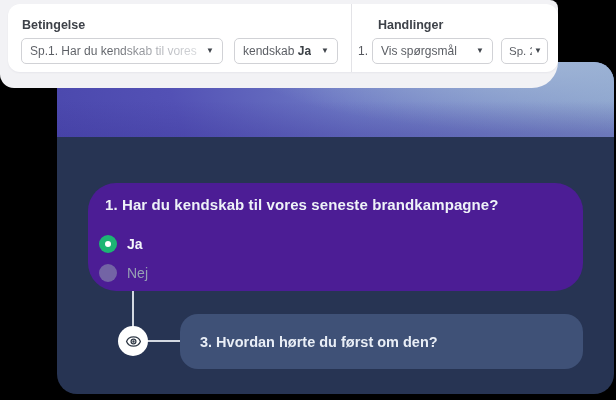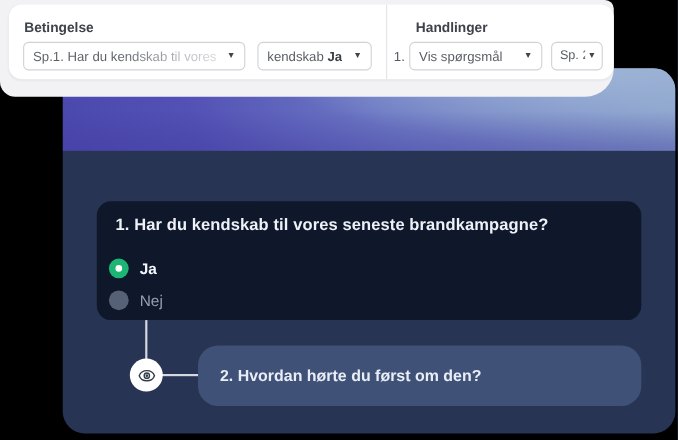--- a/index.html
+++ b/index.html
@@ -17,21 +17,21 @@
   }
   .survey-header{
     position:absolute;left:0;top:0;width:100%;height:75px;
     background:
       linear-gradient(to bottom, rgba(40,40,110,0) 52%, rgba(64,58,158,0.38) 96%),
       radial-gradient(95% 170% at 88% -5%, #9fb5d6 0%, rgba(159,181,214,0) 58%),
       linear-gradient(252deg, #8aa3cc 0%, #6d79c4 48%, #5351b5 78%, #4b48ad 100%);
   }
   .question-card{
     position:absolute;left:31px;top:121px;width:495px;height:108px;
-    background:#0f172a;border-radius:13px;
+    background:#4c1d95;border-radius:28px;
   }
   .q-title{
     position:absolute;left:17px;top:13px;right:14px;
     font-size:15px;font-weight:700;color:#eef2f8;letter-spacing:.1px;
   }
   .option-row{
     position:absolute;left:11px;display:flex;align-items:center;gap:10px;
     cursor:default;
   }
   .option-row.ja{top:52px;}
@@ -125,21 +125,21 @@
 
   <div class="eye-circle">
     <svg width="17" height="17" viewBox="0 0 24 24" fill="none" stroke="#333c49" stroke-width="1.8" stroke-linejoin="round">
       <path d="M12 5.5C7.3 5.5 3.6 8.3 2.2 12c1.4 3.7 5.1 6.5 9.8 6.5s8.4-2.8 9.8-6.5C20.4 8.3 16.7 5.5 12 5.5z"></path>
       <circle cx="12" cy="12" r="3.4"></circle>
       <circle cx="12" cy="12" r="0.8" fill="#333c49"></circle>
     </svg>
   </div>
 
   <div class="next-question-pill">
-    <span class="pill-title">2. Hvordan hørte du først om den?</span>
+    <span class="pill-title">3. Hvordan hørte du først om den?</span>
   </div>
 </div>
 
 <div class="toolbar-sheet">
   <div class="toolbar-card">
     <div class="section-divider"></div>
 
     <div class="panel-label betingelse">Betingelse</div>
 
     <div class="dropdown dd-question">

